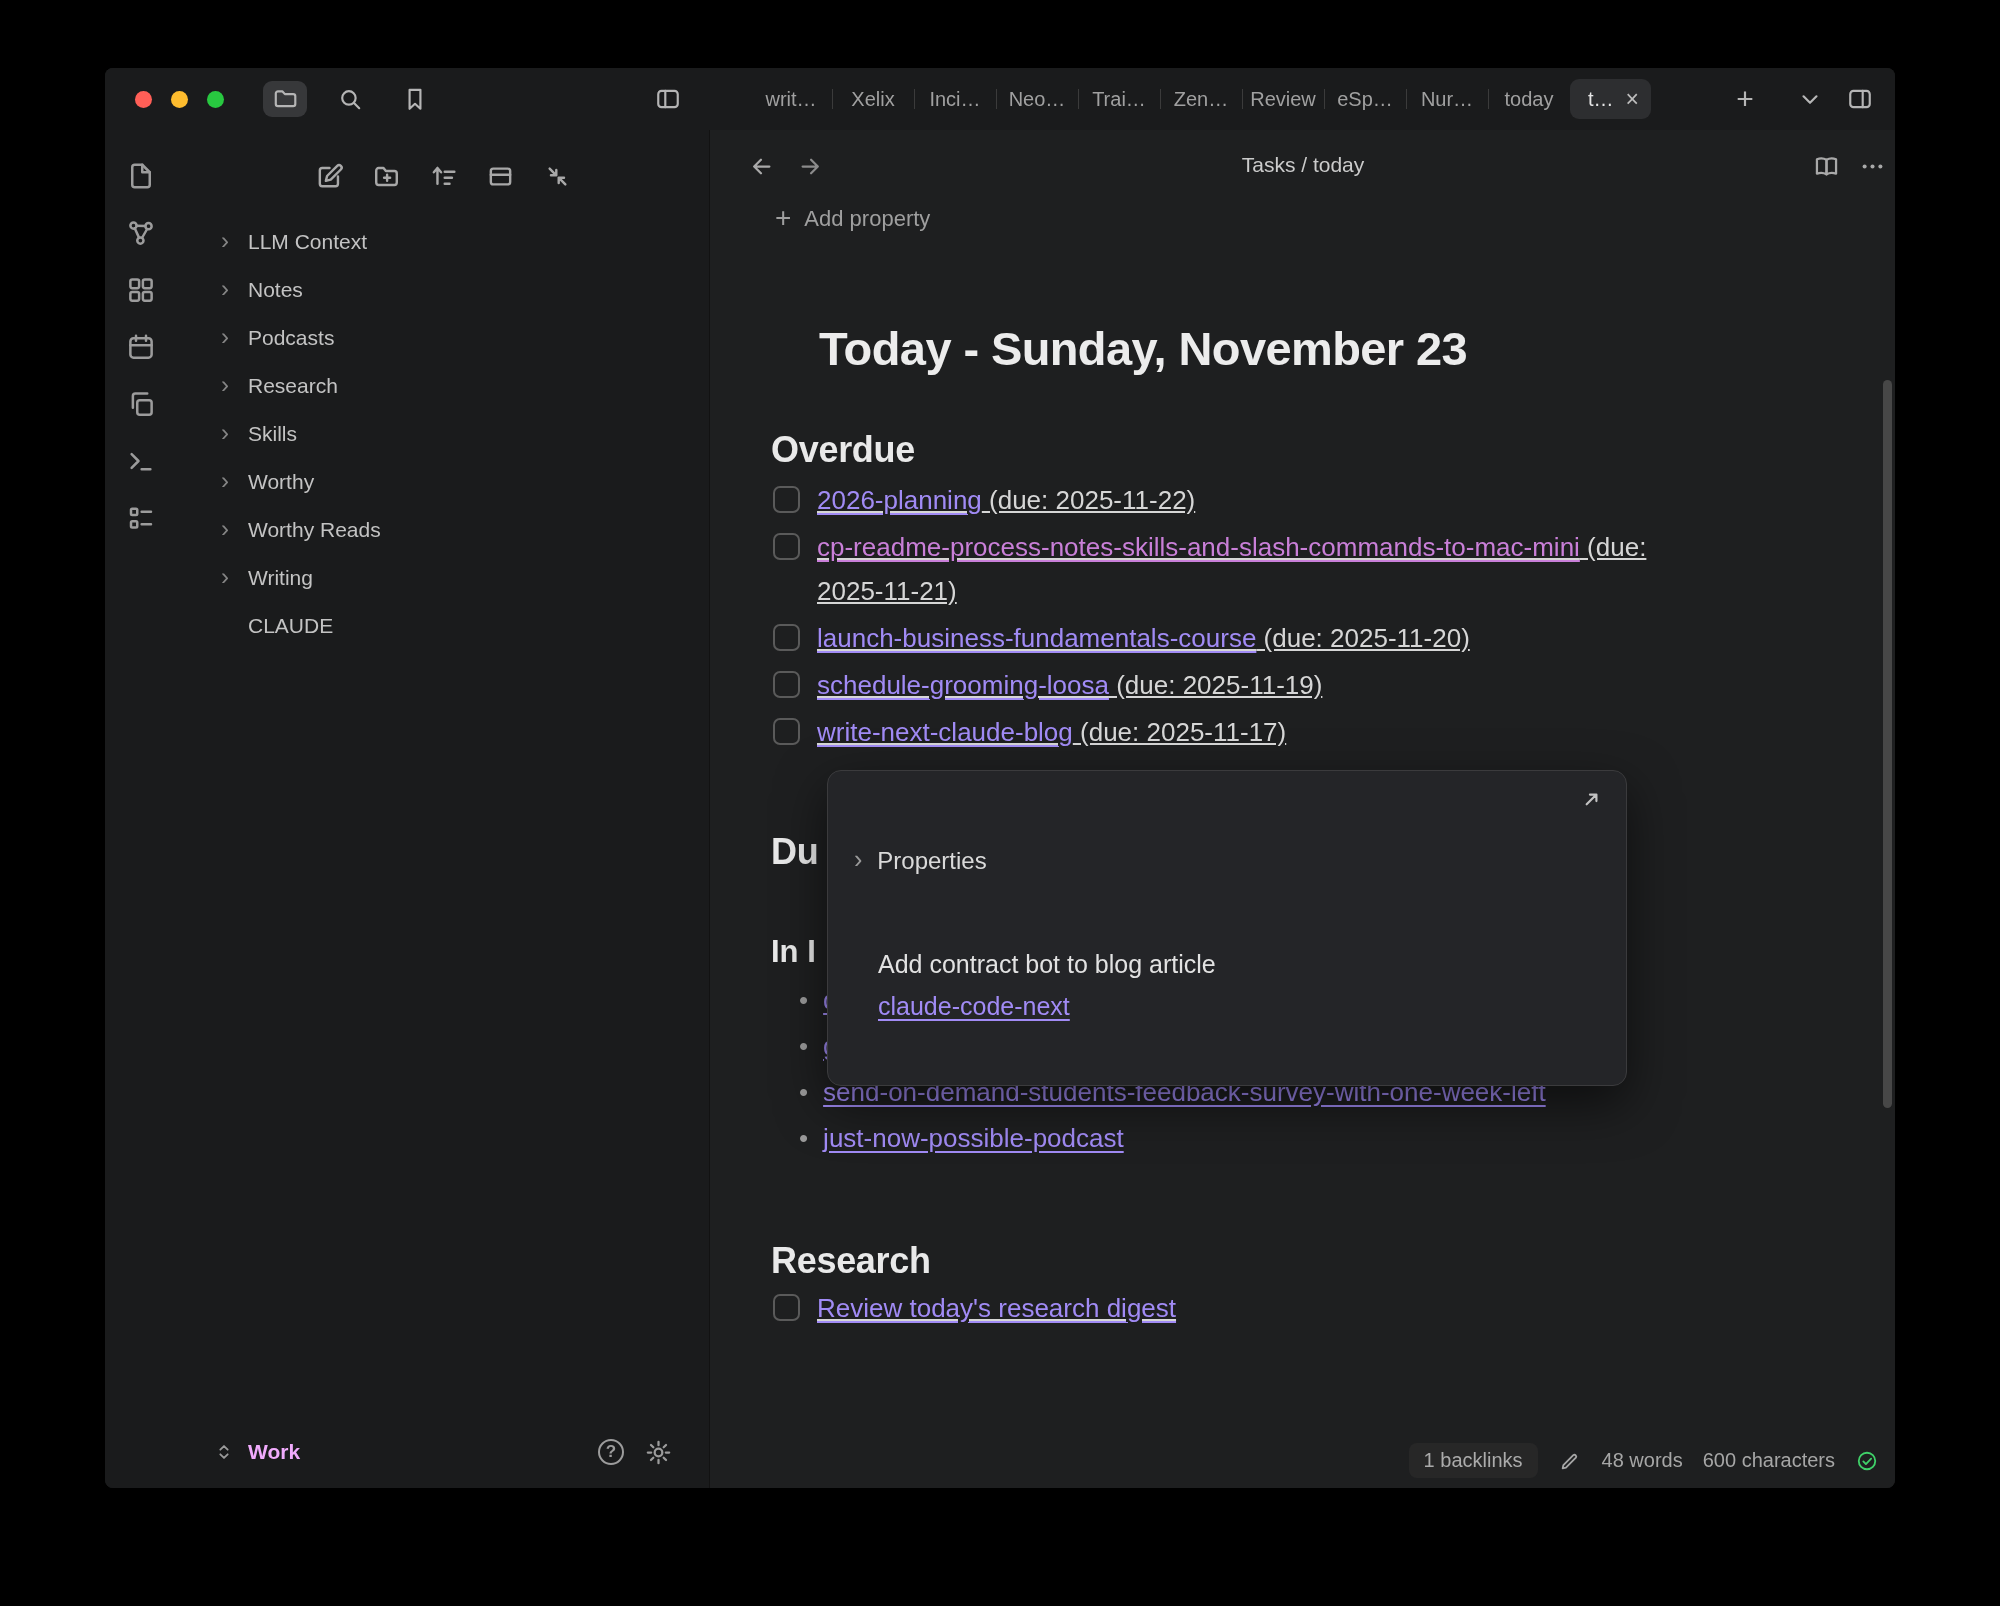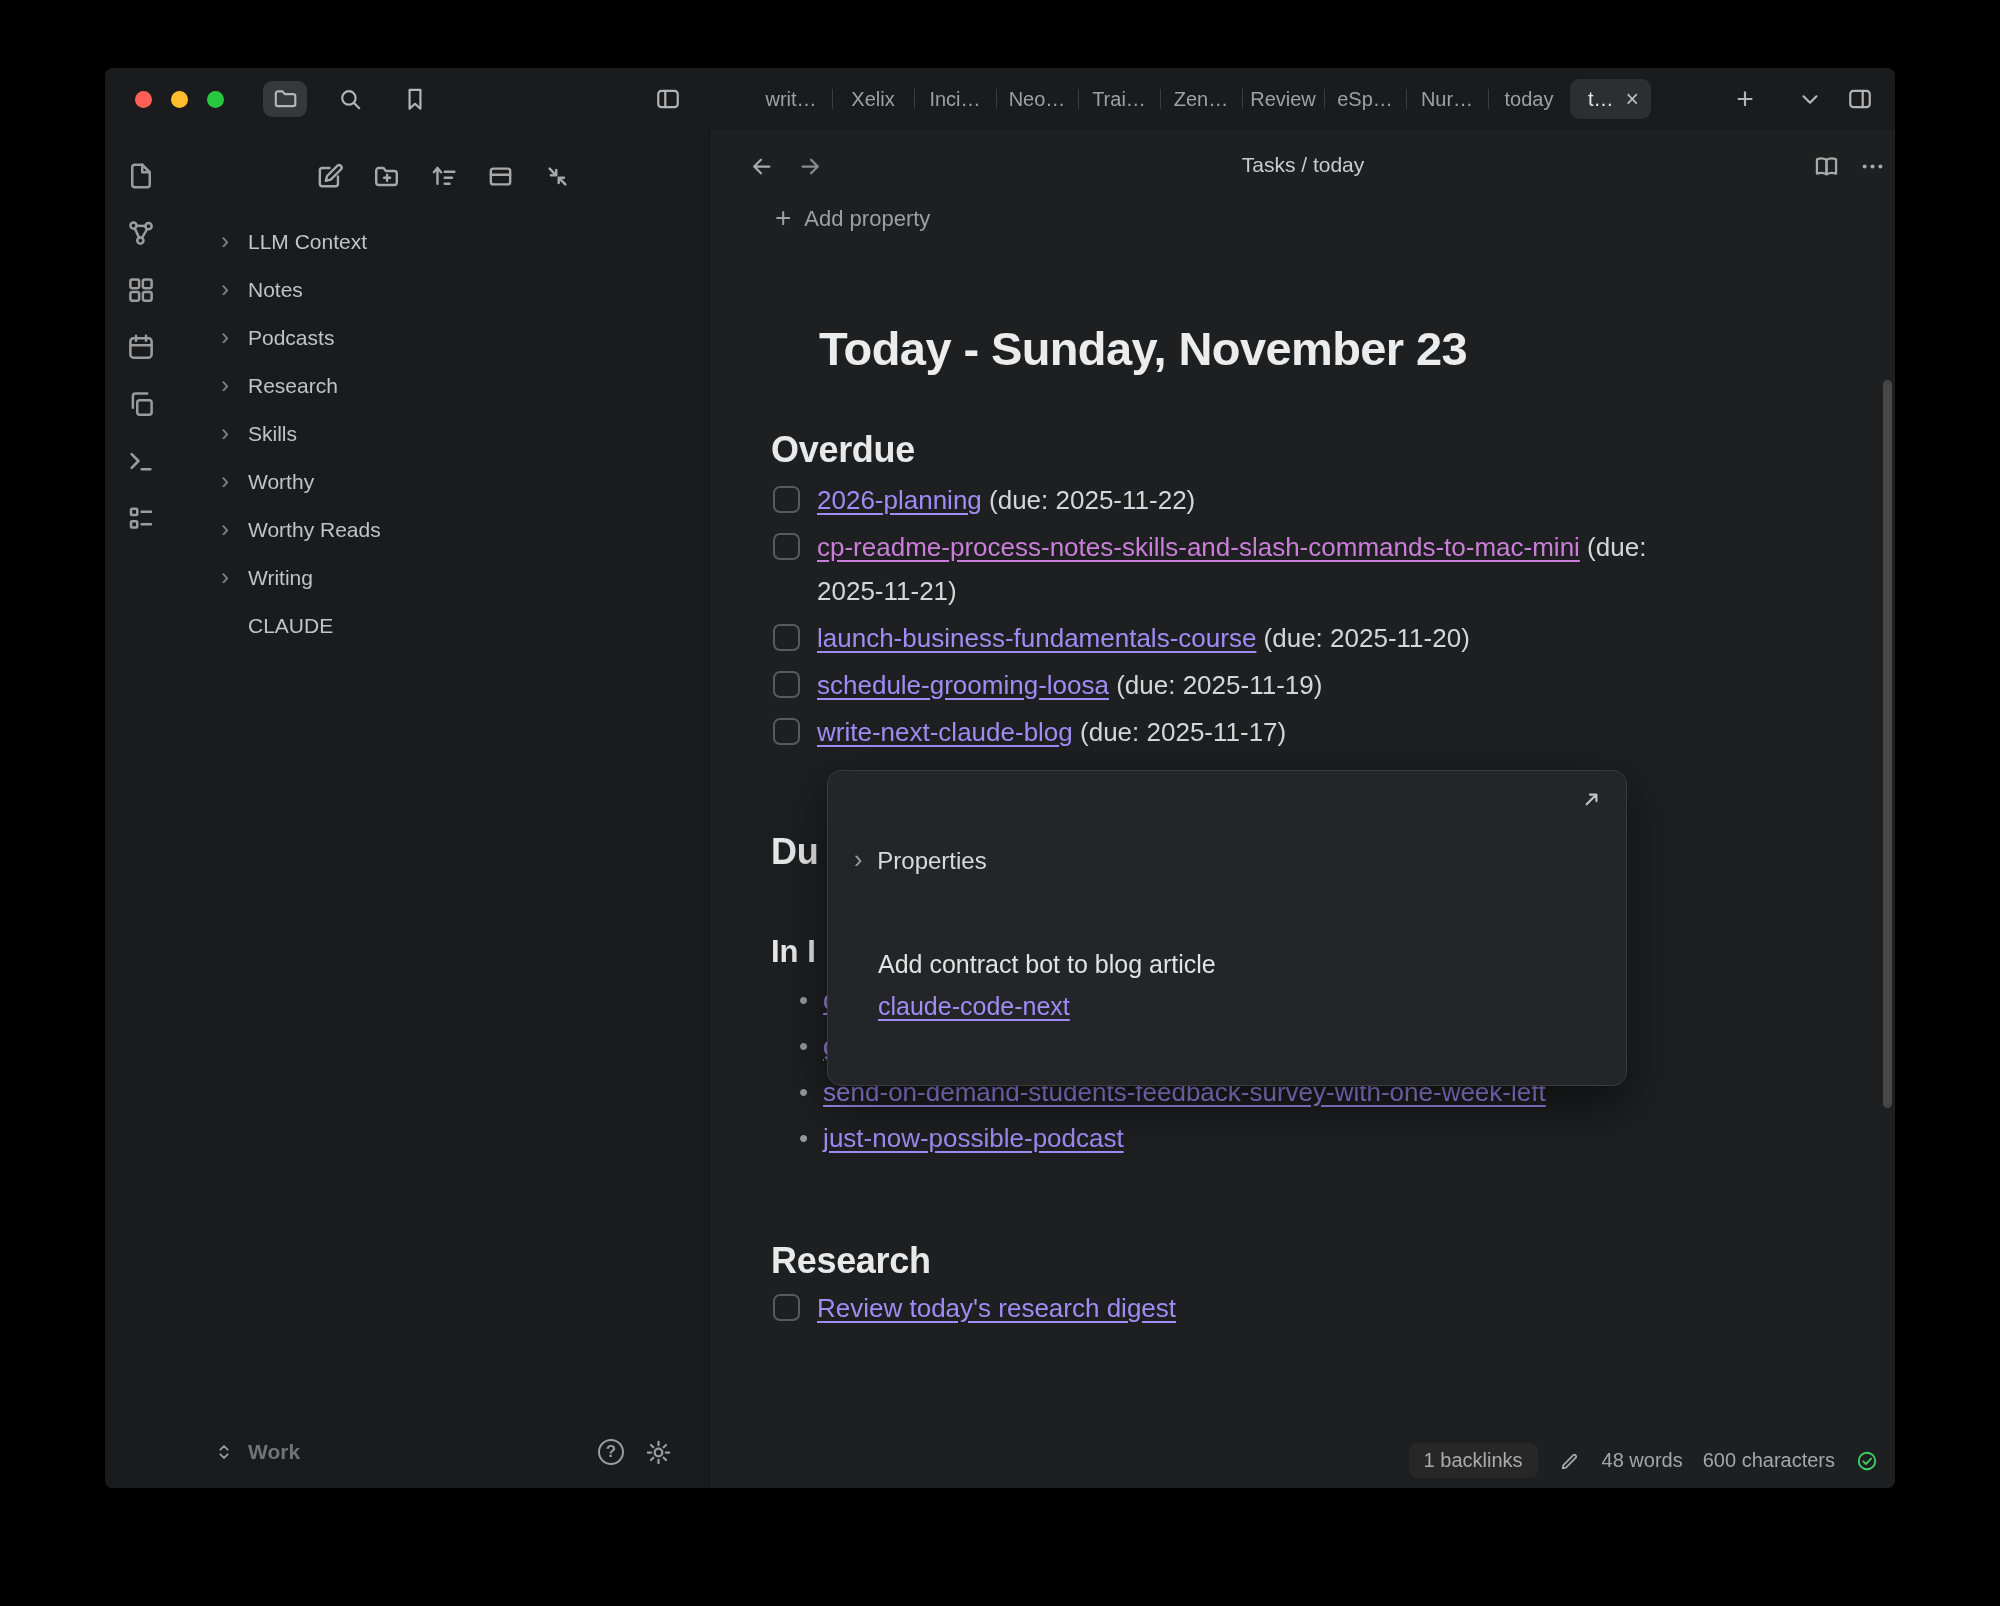--- a/index.html
+++ b/index.html
@@ -47,21 +47,21 @@
   .s-tool { width:40px; height:40px; display:flex; align-items:center; justify-content:center;
     color:#a8a8a8; border-radius:8px; }
   .s-tool svg { width:29px; height:29px; }
   .s-nav { position:absolute; top:88px; left:0; right:0; list-style:none; }
   .s-item { height:48px; display:flex; align-items:center; padding-left:44px;
     font-size:21px; color:#c3c3c3; gap:13px; }
   .s-item .tw { width:14px; color:#858585; font-size:24px; line-height:1; margin-top:-3px; }
   .s-item.leaf { padding-left:71px; }
   .s-footer { position:absolute; left:0; right:0; bottom:14px; height:44px; display:flex;
     align-items:center; padding:0 34px 0 36px; gap:13px; }
-  .vault { display:flex; align-items:center; gap:13px; color:#737373; font-size:21px; font-weight:700; }
+  .vault { display:flex; align-items:center; gap:13px; color:#f0abfc; font-size:21px; font-weight:700; }
   .vault svg { width:22px; height:22px; color:#9a9a9a; }
   .s-footer .spacer { flex:1; }
   .foot-ic { width:34px; height:34px; display:flex; align-items:center; justify-content:center; color:#9c9c9c; }
   .foot-ic svg { width:27px; height:27px; }
   .help-circle { width:26px; height:26px; border:2px solid #9c9c9c; border-radius:50%;
     display:flex; align-items:center; justify-content:center; font-size:17px; font-weight:700; color:#9c9c9c; }
 
   
   .main { position:absolute; left:606px; top:62px; right:0; bottom:0; background:#1e1f20; }
   .m-header { position:absolute; top:0; left:0; right:0; height:70px; }
@@ -81,21 +81,21 @@
   .h2 { position:absolute; left:60px; font-size:36px; font-weight:700; color:#e9e9e9; letter-spacing:-.3px; }
   .h2.overdue { top:229px; }
   .h2.due-partial { top:631px; }
   .h3.inprog-partial { position:absolute; left:60px; top:734px; font-size:31px; font-weight:700; color:#e9e9e9; }
   .h2.research { top:1040px; }
 
   .task-list { position:absolute; left:60px; width:900px; list-style:none;
     font-size:26px; line-height:44px; color:#d6d6d6; }
   .task-list.overdue-list { top:278px; }
   .task-list.research-list { top:1086px; }
-  .task { position:relative; padding-left:46px; margin-bottom:3px; }
+  .task { position:relative; padding-left:46px; margin-bottom:3px;text-decoration:underline; }
   .cb { position:absolute; left:2px; top:8px; width:27px; height:27px;
     border:2px solid #5a5a5a; border-radius:7px; background:transparent; }
   .link { color:#a18bf5; text-decoration:underline; text-underline-offset:4px; cursor:pointer; }
   .link.alt { color:#c97fd8; }
 
   .bullets { position:absolute; left:88px; top:777px; list-style:none;
     font-size:26px; line-height:46px; }
   .bullets .bl { color:#9a9a9a; margin-right:15px; }
 
   

